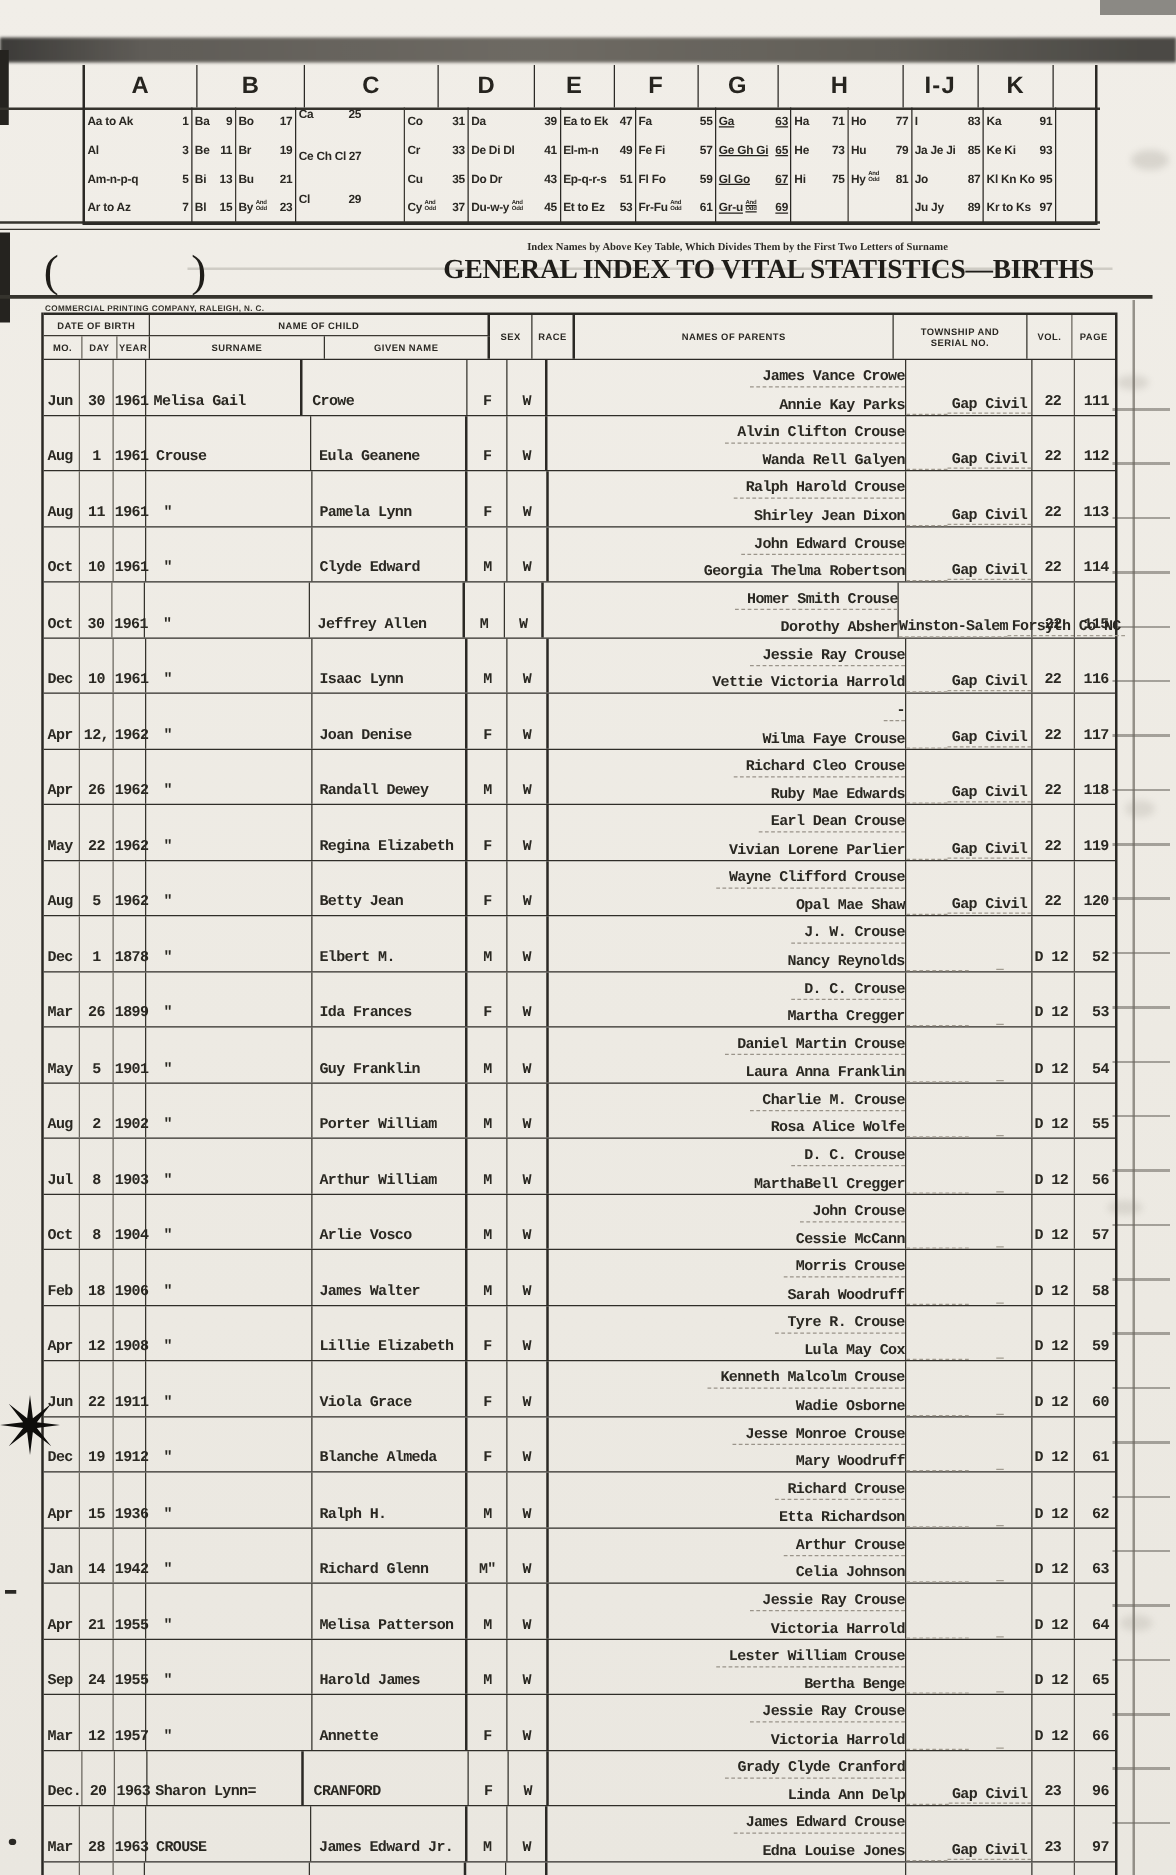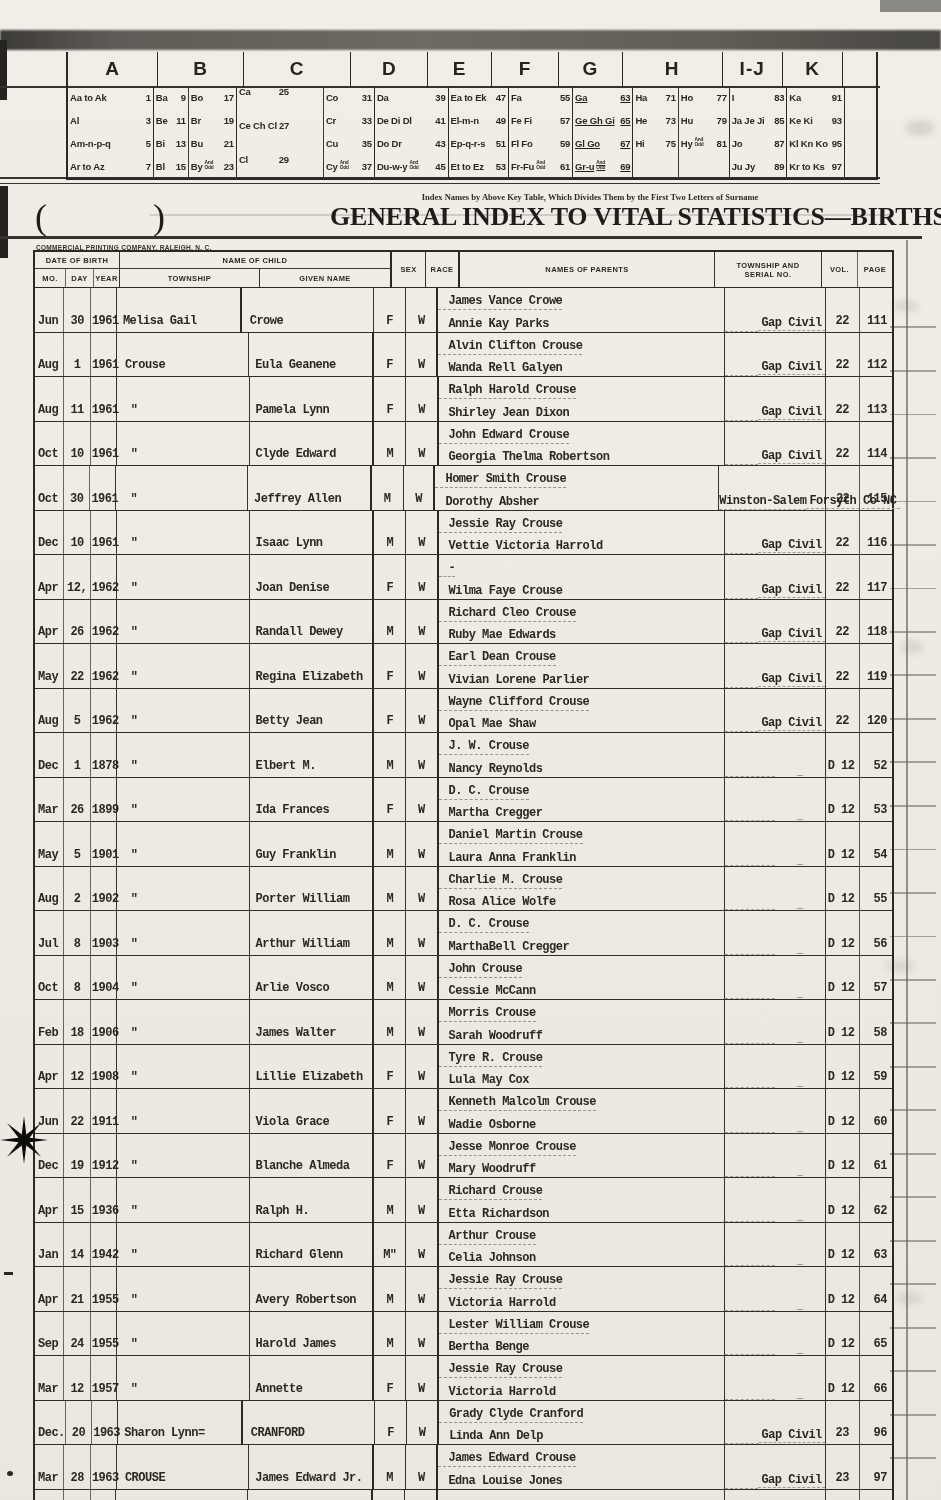--- a/index.html
+++ b/index.html
@@ -30,21 +30,21 @@
   .kcol.first{border-left:none;}
   .kcell{flex:1;display:flex;align-items:center;padding:0 2px;
         font-weight:bold;font-size:9.5px;letter-spacing:-0.2px;color:#2a2823;white-space:nowrap;}
   .kcell .num{margin-left:auto;padding-left:2px;}
   .andodd{display:inline-flex;flex-direction:column;line-height:4.6px;font-size:4.8px;
         margin-left:2px;transform:translateY(-1px);}
   
   .subtitle{position:absolute;left:330px;top:192px;width:520px;text-align:center;
         font-family:"Liberation Serif", serif;font-weight:bold;font-size:8.5px;color:#2e2c27;}
   .title{position:absolute;left:330px;top:202px;width:570px;text-align:center;
-        font-family:"Liberation Serif", serif;font-weight:bold;font-size:26px;
+        font-family:"Liberation Serif", serif;font-weight:bold;font-size:22px;
         letter-spacing:-0.2px;color:#1f1d19;white-space:nowrap;}
   .parens{position:absolute;left:35px;top:196px;width:130px;display:flex;justify-content:space-between;
         font-family:"Liberation Serif", serif;font-size:36px;font-weight:normal;color:#1f1d19;}
   .printer{position:absolute;left:36px;top:244px;font-size:6.5px;font-weight:bold;
         letter-spacing:.3px;color:#35332c;}
   
   .vtable{position:absolute;left:33px;top:250px;width:857px;
         border-left:2.2px solid #2b2925;border-right:2.2px solid #2b2925;}
   .thead{display:grid;border-top:2.2px solid #2b2925;border-bottom:1.8px solid #2b2925;
         grid-template-columns:31px 28px 26px 140px 132px 34px 34px 255px 107px 36px 34px;
@@ -61,21 +61,21 @@
   .cell{box-sizing:border-box;display:flex;align-items:flex-end;padding-bottom:4px;
         font-family:"Liberation Mono","DejaVu Sans Mono",monospace;font-weight:bold;
         font-size:12px;letter-spacing:-0.5px;color:#2a2822;white-space:nowrap;overflow:visible;}
   .c1{width:31px;padding-left:3px;border-right:1px solid #6a665e;}
   .c2{width:28px;justify-content:center;border-right:1px solid #6a665e;}
   .c3{width:26px;padding-left:1px;border-right:1.4px solid #35332d;}
   .c4{width:140px;padding-left:8px;border-right:1.4px solid #35332d;}
   .c5{width:132px;padding-left:6px;border-right:2px solid #2b2925;}
   .c6{width:34px;justify-content:center;border-right:1.4px solid #35332d;}
   .c7{width:34px;justify-content:center;border-right:2px solid #2b2925;}
-  .c8{width:304px;flex-direction:column;align-items:flex-start;padding-bottom:0;border-right:1.6px solid #35332d;}
+  .c8{width:304px;flex-direction:column;align-items:flex-end;padding-bottom:0;border-right:1.6px solid #35332d;}
   .c9{width:107px;align-items:stretch;padding-bottom:0;border-right:1.6px solid #35332d;}
   .c10{width:36px;justify-content:center;border-right:1.2px solid #55514a;}
   .c10.dvol{justify-content:flex-start;padding-left:2px;}
   .c11{width:34px;justify-content:flex-end;padding-right:5px;}
   .pl{flex:1;display:flex;align-items:flex-end;padding:0 0 1px 10px;}
   .pl.f{border-bottom:1px dashed #9a948a;}
   .tl{flex:1;display:flex;align-items:flex-end;justify-content:center;padding-bottom:1px;}
   .tl.t1{border-bottom:1px dashed #a29c91;}
   .tl.t2 span{border-bottom:1px dashed #a29c91;padding:0 3px;}
   .surname-ditto{padding-left:14px;}
@@ -393,21 +393,21 @@
   </div>
   <div class="printer">COMMERCIAL PRINTING COMPANY, RALEIGH, N. C.</div>
 
   <div class="vtable">
     <div class="thead">
       <div class="hb br2" style="grid-column:1/4;grid-row:1;">DATE OF BIRTH</div>
       <div class="br1" style="grid-column:1;grid-row:2;">MO.</div>
       <div class="br1" style="grid-column:2;grid-row:2;">DAY</div>
       <div class="br2" style="grid-column:3;grid-row:2;">YEAR</div>
       <div class="hb br3" style="grid-column:4/6;grid-row:1;">NAME OF CHILD</div>
-      <div class="br2" style="grid-column:4;grid-row:2;">TOWNSHIP</div>
+      <div class="br2" style="grid-column:4;grid-row:2;">SURNAME</div>
       <div class="br3" style="grid-column:5;grid-row:2;">GIVEN NAME</div>
       <div class="br2" style="grid-column:6;grid-row:1/3;">SEX</div>
       <div class="br3" style="grid-column:7;grid-row:1/3;">RACE</div>
       <div class="br2" style="grid-column:8;grid-row:1/3;">NAMES OF PARENTS</div>
       <div class="br2" style="grid-column:9;grid-row:1/3;padding:0 14px;">TOWNSHIP AND SERIAL NO.</div>
       <div class="br1" style="grid-column:10;grid-row:1/3;">VOL.</div>
       <div style="grid-column:11;grid-row:1/3;">PAGE</div>
     </div>
     <div class="tbody">
         <div class="trow">
@@ -914,21 +914,21 @@
             </div>
           </div>
           <div class="cell c10 dvol">D 12</div>
           <div class="cell c11">63</div>
         </div>
         <div class="trow">
           <div class="cell c1">Apr</div>
           <div class="cell c2">21</div>
           <div class="cell c3">1955</div>
           <div class="cell c4 surname-ditto">"</div>
-          <div class="cell c5">Avery Robertson</div>
+          <div class="cell c5">Melisa Patterson</div>
           <div class="cell c6">M</div>
           <div class="cell c7">W</div>
           <div class="cell c8">
             <div class="pl f">Jessie Ray Crouse</div>
             <div class="pl m">Victoria Harrold</div>
           </div>
           <div class="cell c9">
             <div class="tl t1">
               <span></span>
             </div>

